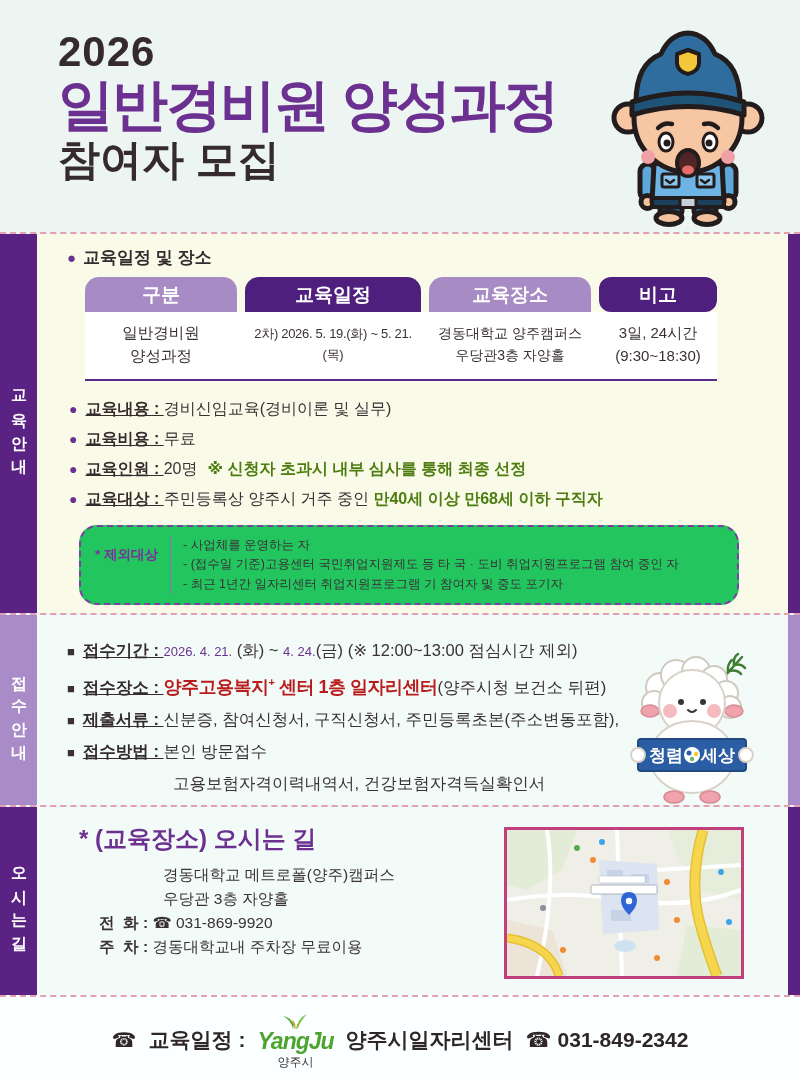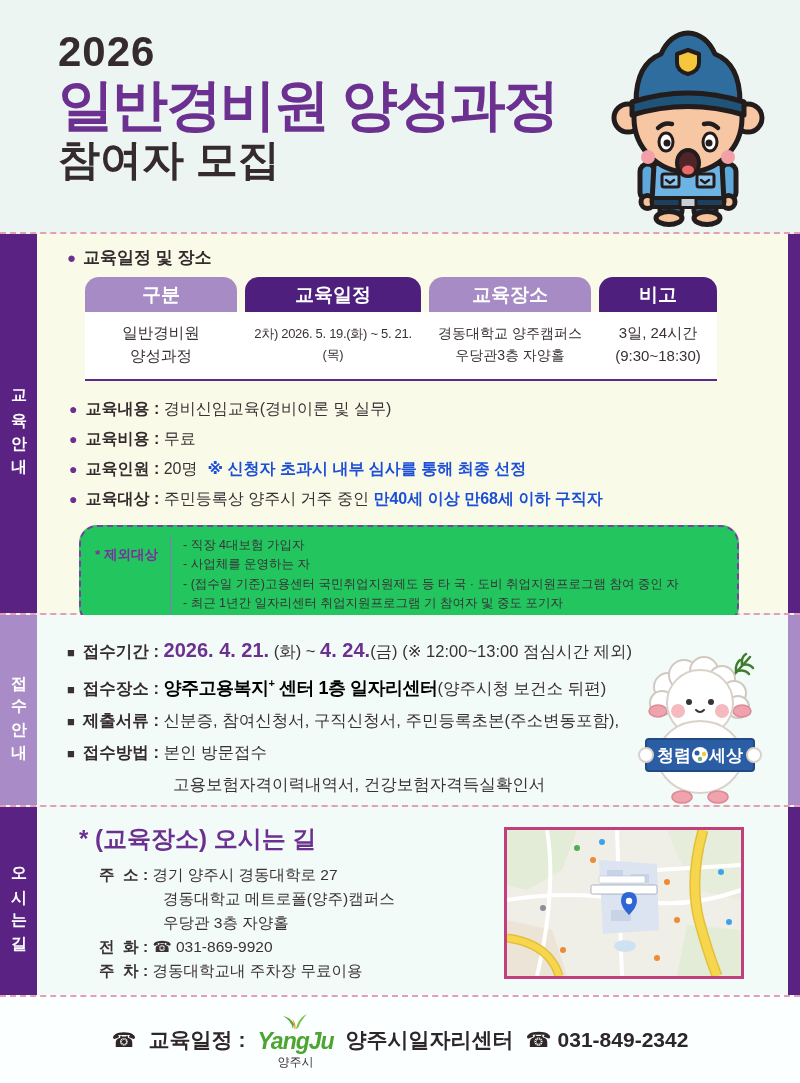--- a/index.html
+++ b/index.html
@@ -35,50 +35,50 @@
   .edu-heading { font-size:17px; font-weight:900; color:#352b2e; display:flex; align-items:center; gap:7px; }
   .dot-icon { color:#6b3090; font-size:15px; }
   .table { width:632px; margin:8px 0 0 18px; }
   .thead { display:flex; gap:8px; }
   .th {
     color:#fff; font-weight:900; font-size:19px; text-align:center;
     padding:5px 0 4px; border-radius:14px 14px 0 0;
   }
   .th.lp { background:#a78bc5; }
   .th.dp { background:#4e1f7c; }
-  .c1 { flex:0 0 152px; } .c2 { flex:0 0 176px; } .c3 { flex:0 0 162px; } .c4 { flex:1 1 auto; }
+  .c1 { flex:0 0 152px; } .c2 { flex:0 0 176px; } .c3 { flex:0 0 162px; } .c4 { flex:1 1 auto;border-radius:12px; }
   .tbody { display:flex; gap:8px; background:#fff; border-bottom:2px solid #5a2a86; padding:10px 0 12px; }
   .td { text-align:center; align-self:center; }
   .td.c1 { font-size:15.5px; line-height:1.45; }
   .td.c2 { font-size:13px; line-height:1.6; letter-spacing:-0.3px; }
   .td.c3 { font-size:14px; line-height:1.55; }
   .td.c4 { font-size:15px; line-height:1.5; }
   .edu-list { margin:13px 0 0 2px; }
   .edu-item { display:flex; align-items:baseline; font-size:16px; line-height:29px; }
   .edu-item .dot-icon { margin-right:8px; font-size:14px; }
-  .lbl { font-weight:900; color:#352b2e; white-space:pre; }
-  .accent { color:#1d4ed8; font-weight:bold; }
+  .lbl { font-weight:900; color:#352b2e; white-space:pre;text-decoration:underline; }
+  .accent { color:#4d7c0f; font-weight:bold; }
   .note-gap { margin-left:10px; }
   .excluded {
     width:660px; margin:11px 0 0 12px; background:#22c55e;
     border:2px dashed #7a3fa0; border-radius:18px;
     display:flex; align-items:stretch; padding:9px 12px 9px 14px; gap:12px;
   }
   .excl-label { color:#7b2f9e; font-weight:bold; font-size:13.5px; white-space:nowrap; padding-top:10px; }
   .excl-div { width:1px; background:#9a6cc0; }
   .excl-items { font-size:12.5px; line-height:1.55; color:#3a3136; }
   
   .sec2 .content { padding-top:20px; }
   .ap-row { font-size:16.5px; line-height:31px; color:#3a3136; }
   .sq-icon { color:#3a3136; font-size:13px; margin-right:8px; }
-  .date { color:#6b3090; font-weight:700; font-size:20px; }
-  .place-hl { color:#000000; font-weight:900; font-size:18px; letter-spacing:-0.5px; }
+  .date { color:#6b3090; font-weight:400; font-size:13px; }
+  .place-hl { color:#b91c1c; font-weight:900; font-size:18px; letter-spacing:-0.5px; }
   .place-hl sup { font-size:11px; }
   .docs2 { padding-left:106px; }
-  .sheep-wrap { position:absolute; right:12px; top:32px; }
+  .sheep-wrap { position:absolute; right:20px; top:32px; }
   
   .sec3 .content { padding:16px 0 0 42px; }
   .dir-title { font-size:24px; font-weight:900; color:#6b3090; margin-bottom:8px; }
   .dir-rows { margin-left:20px; font-size:15.5px; line-height:24px; }
   .dir-label { font-weight:bold; white-space:pre; }
   .dir-indent { padding-left:64px; }
   .map-wrap {
     position:absolute; right:44px; top:20px; width:240px; height:152px;
     border:3px solid #c23f7e; background:#efeee7;
   }
@@ -207,21 +207,20 @@
         <div class="edu-item">
           <span class="dot-icon">●</span>
           <span><span class="lbl">교육대상 : </span><span>주민등록상 양주시 거주 중인 </span><span class="accent">만40세 이상 만68세 이하 구직자</span></span>
         </div>
       </div>
 
       <div class="excluded">
         <div class="excl-label">* 제외대상</div>
         <div class="excl-div"></div>
         <div class="excl-items">
-          <div>- 직장 4대보험 가입자</div>
           <div>- 사업체를 운영하는 자</div>
           <div>- (접수일 기준)고용센터 국민취업지원제도 등 타 국 · 도비 취업지원프로그램 참여 중인 자</div>
           <div>- 최근 1년간 일자리센터 취업지원프로그램 기 참여자 및 중도 포기자</div>
         </div>
       </div>
     </div>
     <div class="band band-right dark"></div>
   </div>
 
   <div class="section sec2">
@@ -298,21 +297,20 @@
     <div class="band band-right light"></div>
   </div>
 
   <div class="section sec3">
     <div class="band band-left dark">
       <div class="band-label">오시는길</div>
     </div>
     <div class="content">
       <div class="dir-title">* (교육장소) 오시는 길</div>
       <div class="dir-rows">
-        <div><span class="dir-label">주  소 : </span><span>경기 양주시 경동대학로 27</span></div>
         <div class="dir-indent"><span>경동대학교 메트로폴(양주)캠퍼스</span></div>
         <div class="dir-indent"><span>우당관 3층 자양홀</span></div>
         <div><span class="dir-label">전  화 : </span><span>☎ 031-869-9920</span></div>
         <div><span class="dir-label">주  차 : </span><span>경동대학교내 주차장 무료이용</span></div>
       </div>
 
       <div class="map-wrap">
         <svg width="234" height="146" viewBox="0 0 234 146">
           <rect x="0" y="0" width="234" height="146" fill="#efeee7"></rect>
 

